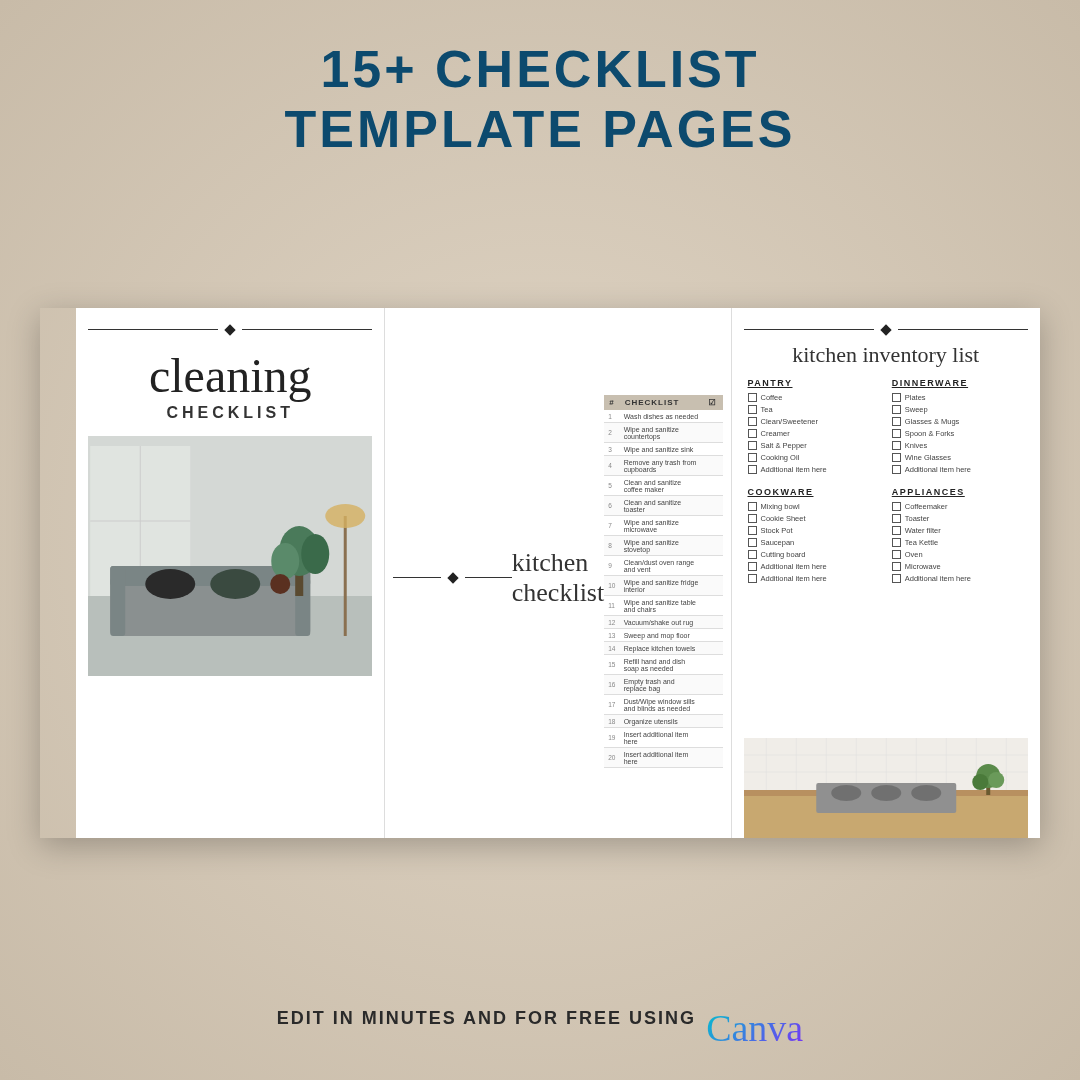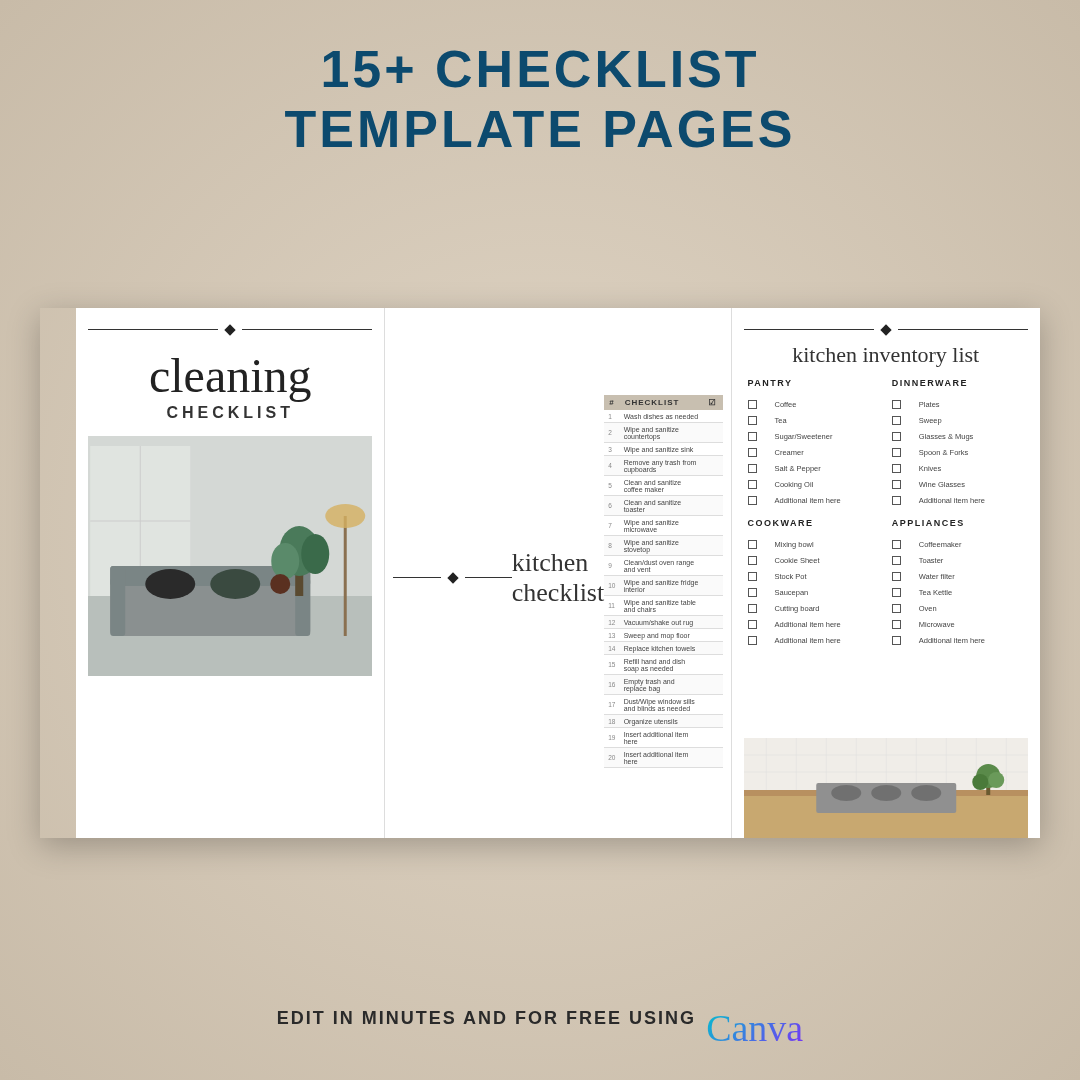--- a/index.html
+++ b/index.html
@@ -202,28 +202,28 @@
     }
 
     .inventory-section-title {
       font-family: Arial, sans-serif;
       font-size: 9px;
       font-weight: 700;
       letter-spacing: 1.5px;
       color: #222;
       margin-bottom: 5px;
       margin-top: 2px;
+      text-decoration: underline;
     }
 
     .inventory-item {
       display: flex;
       align-items: center;
-      gap: 18px;
+      gap: 4px;
       margin-bottom: 3px;
-      margin-top: 7px;
     }
 
     .checkbox {
       width: 9px;
       height: 9px;
       border: 1px solid #555;
       flex-shrink: 0;
       background: white;
     }
 
@@ -460,21 +460,21 @@
             <div class="inventory-item">
         <div class="checkbox"></div>
         <span class="inventory-item-text">Coffee</span>
       </div>
             <div class="inventory-item">
         <div class="checkbox"></div>
         <span class="inventory-item-text">Tea</span>
       </div>
             <div class="inventory-item">
         <div class="checkbox"></div>
-        <span class="inventory-item-text">Sugar/Sweetener</span>
+        <span class="inventory-item-text">Clean/Sweetener</span>
       </div>
             <div class="inventory-item">
         <div class="checkbox"></div>
         <span class="inventory-item-text">Creamer</span>
       </div>
             <div class="inventory-item">
         <div class="checkbox"></div>
         <span class="inventory-item-text">Salt &amp; Pepper</span>
       </div>
             <div class="inventory-item">

